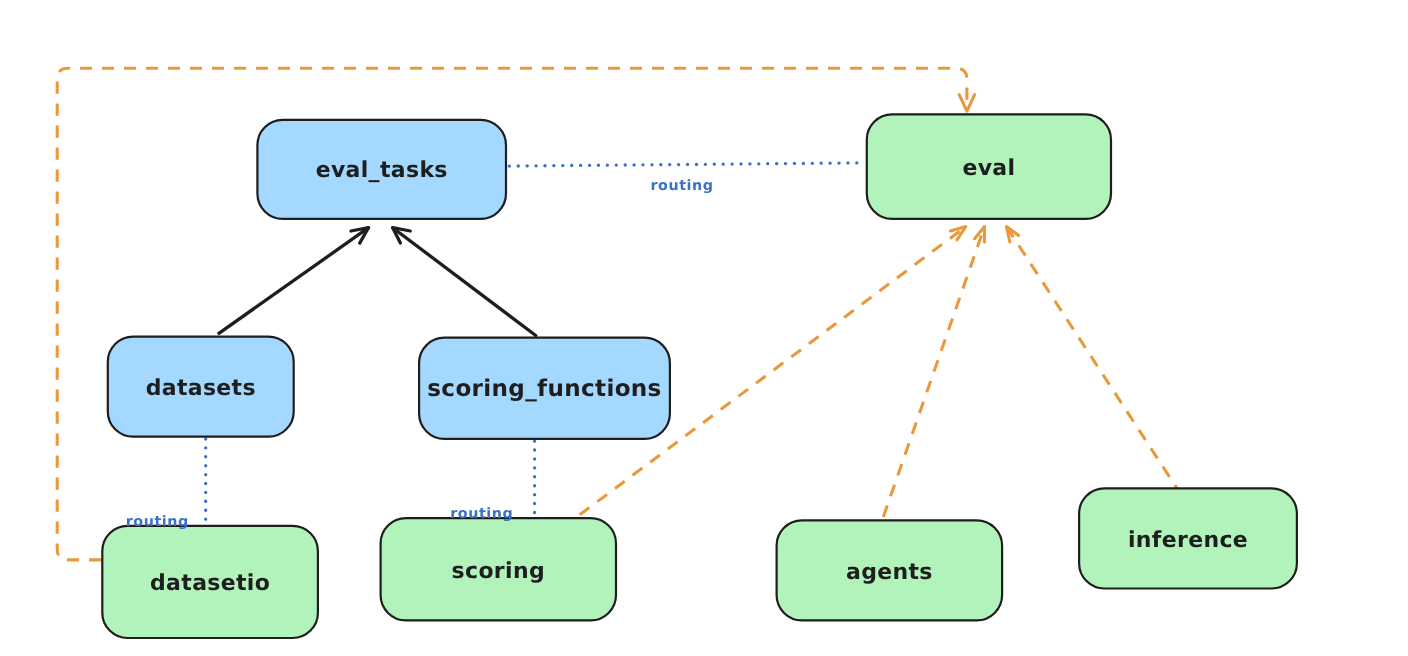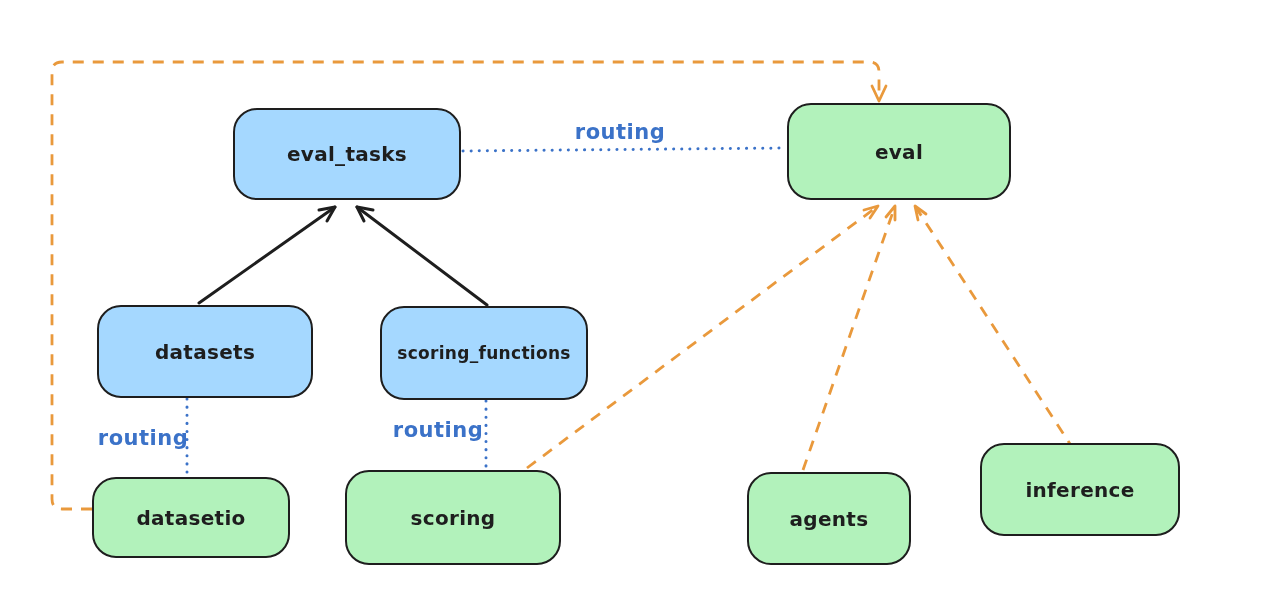--- a/index.html
+++ b/index.html
@@ -27,35 +27,36 @@
     color: #1e1e1e;
     letter-spacing: 0.3px;
     box-sizing: border-box;
     font-weight: bold;
   }
   .node.blue  { background: #a5d8ff; }
   .node.green { background: #b2f2bb; }
 
   .node-eval-tasks        { left: 233px; top: 108px; width: 228px; height: 92px; }
   .node-eval              { left: 787px; top: 103px; width: 224px; height: 97px; }
-  .node-datasets          { left: 97px;  top: 305px; width: 216px; height: 93px; }
-  .node-scoring-functions { left: 380px; top: 306px; width: 208px; height: 94px; font-size: 17px; }
-  .node-datasetio         { left: 92px;  top: 477px; width: 198px; height: 81px; }
+  .node-datasets          { left: 97px;  top: 305px; width: 171px; height: 93px; }
+  .node-scoring-functions { left: 380px; top: 306px; width: 230px; height: 94px; font-size: 21px; }
+  .node-datasetio         { left: 92px;  top: 477px; width: 198px; height: 104px; }
   .node-scoring           { left: 345px; top: 470px; width: 216px; height: 95px; }
-  .node-agents            { left: 705px; top: 472px; width: 164px; height: 93px; margin-left: 42px; }
+  .node-agents            { left: 705px; top: 472px; width: 207px; height: 93px; }
   .node-inference         { left: 980px; top: 443px; width: 200px; height: 93px; }
 
   .edge-label {
     position: absolute;
     transform: translate(-50%, -50%);
     color: #3b72c8;
-    font-size: 21px;
+    font-size: 13px;
     font-weight: 600;
     letter-spacing: 0.5px;
     white-space: nowrap;
+    margin-top: 37px;
   }
   .edge-label-routing-top  { left: 620px; top: 132px; }
   .edge-label-routing-left { left: 143px; top: 438px; }
   .edge-label-routing-mid  { left: 438px; top: 430px; }
 
   .edge-dotted-blue   { stroke: #3b72c8; stroke-width: 3;   fill: none; stroke-linecap: round; stroke-dasharray: 0.1 8; }
   .edge-solid-black   { stroke: #1e1e1e; stroke-width: 3;   fill: none; stroke-linecap: round; }
   .edge-dashed-orange { stroke: #e9993c; stroke-width: 2.8; fill: none; stroke-linecap: butt; stroke-dasharray: 11 9; }
   .arrowhead-black    { stroke: #1e1e1e; stroke-width: 3;   fill: none; stroke-linecap: round; stroke-linejoin: round; }
   .arrowhead-orange   { stroke: #e9993c; stroke-width: 2.8; fill: none; stroke-linecap: round; stroke-linejoin: round; }

